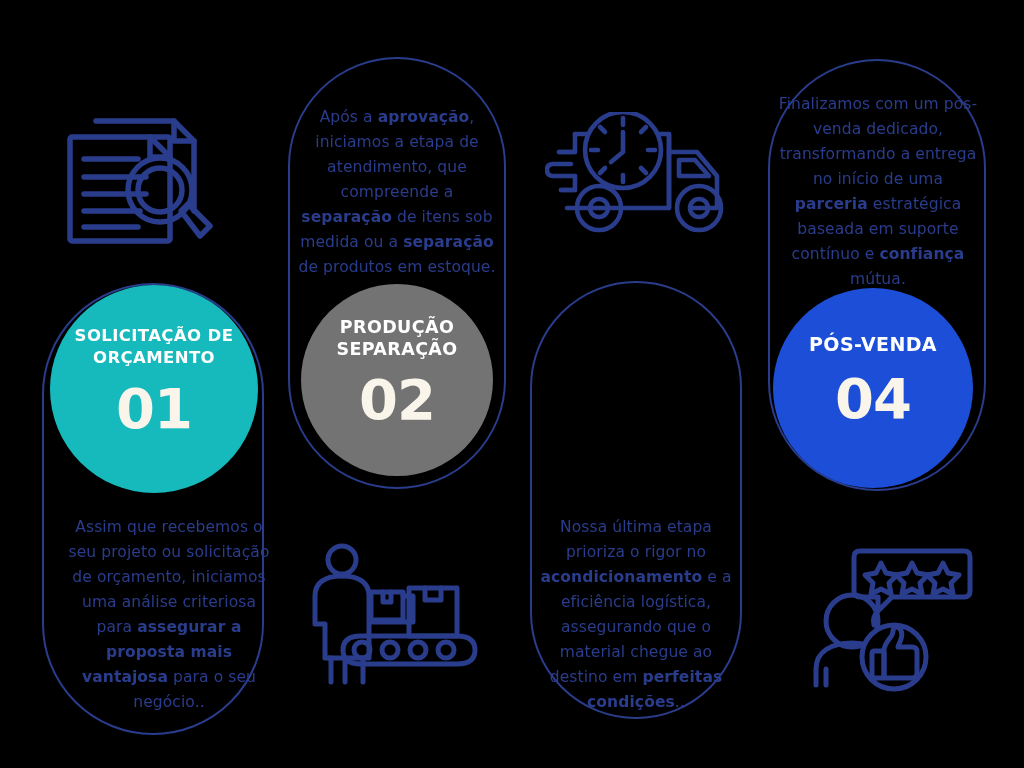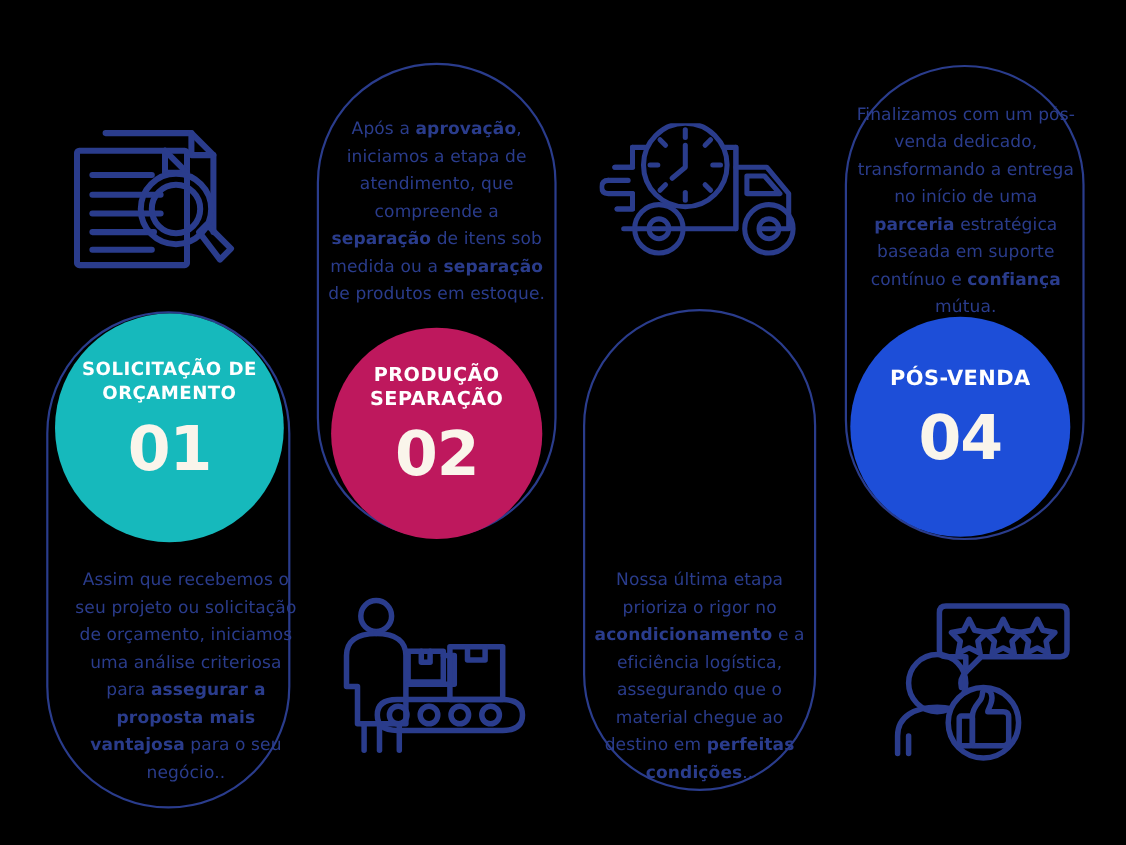--- a/index.html
+++ b/index.html
@@ -48,21 +48,21 @@
   .circle {
     position: absolute;
     border-radius: 50%;
     display: flex;
     flex-direction: column;
     align-items: center;
     justify-content: center;
     text-align: center;
   }
   .circle-1 { left: 50px;  top: 285px; width: 208px; height: 208px; background: #16B9BC; }
-  .circle-2 { left: 301px; top: 298px; width: 192px; height: 192px; background: #be185d; }
+  .circle-2 { left: 301px; top: 284px; width: 192px; height: 192px; background: #737373; }
   .circle-3 { left: 540px; top: 288px; width: 192px; height: 192px; background: #3DC41A; }
   .circle-4 { left: 773px; top: 288px; width: 200px; height: 200px; background: #1d4ed8; }
 
   .circle-title {
     color: #FFFFFF;
     font-family: "DejaVu Sans", sans-serif;
     font-weight: 800;
     font-size: 17.5px;
     line-height: 22px;
     letter-spacing: 0.4px;

